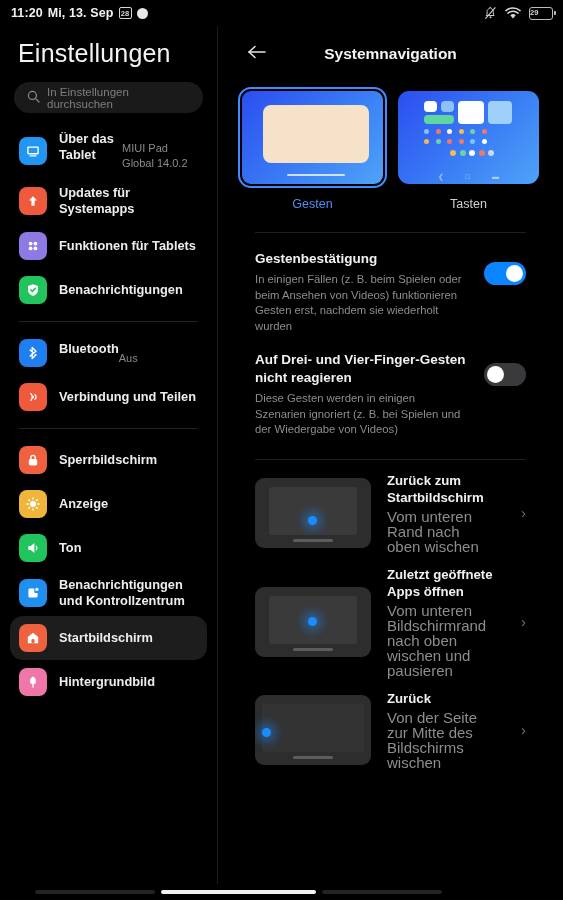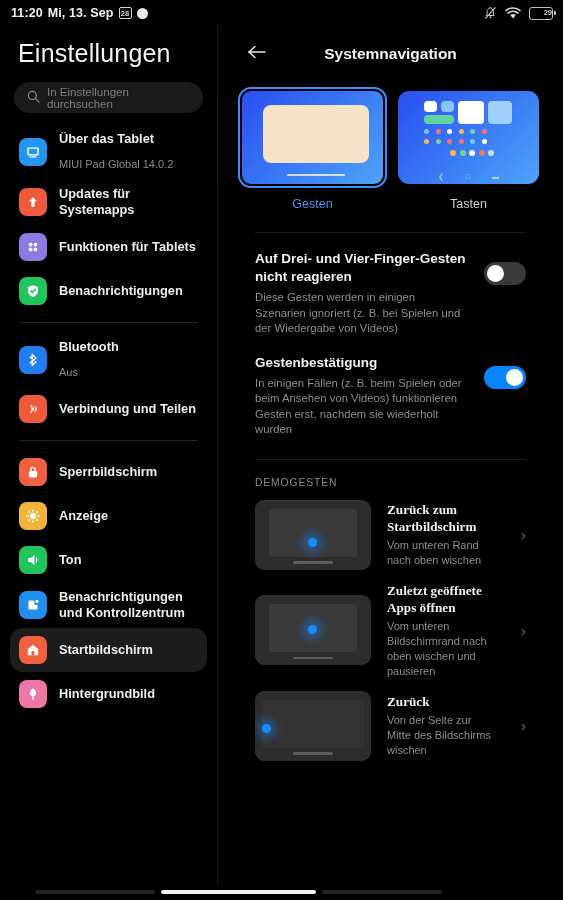--- a/index.html
+++ b/index.html
@@ -26,21 +26,21 @@
     font-weight: bold; padding-top:1px;
   }
   .dot-icon { width: 11px; height: 11px; border-radius: 50%; background: #e8e8e8; }
   .status-right { display: flex; align-items: center; gap: 8px; }
   .bell-mute { position: relative; width: 13px; height: 14px; }
   .bell-mute svg { display:block; }
   .wifi-ic svg { display:block; }
   .batt {
     position: relative; width: 24px; height: 13px;
     border: 1.4px solid #bdbdbd; border-radius: 3px;
-    font-size: 7.5px; color: #d5d5d5; text-align: right; line-height: 10px; font-weight:bold;
+    font-size: 7.5px; color: #d5d5d5; text-align: left; line-height: 10px; font-weight:bold;
   }
   .batt:after{
     content:""; position:absolute; right:-3.5px; top:3.5px; width:2px; height:4px;
     background:#bdbdbd; border-radius:0 1px 1px 0;
   }
 
   
   .body { flex: 1 1 auto; display: flex; min-height: 0; }
   .sidebar {
     width: 218px; flex: 0 0 218px; background: #000;
@@ -61,21 +61,21 @@
   .nav-item {
     display: flex; align-items: center; gap: 12px;
     padding: 7px 9px; border-radius: 13px; min-height: 44px;
   }
   .nav-item.active { background: #1d1d1d; }
   .nav-ic {
     width: 28px; height: 28px; flex: 0 0 28px; border-radius: 8px;
     display: flex; align-items: center; justify-content: center;
   }
   .nav-ic svg { display: block; }
-  .nav-text { display: flex; flex-direction: column; justify-content: center; }
+  .nav-text { display: flex; flex-direction: row; justify-content: center; }
   .nav-label { font-size: 12.8px; color: #ededed; font-weight: bold; line-height: 16px; }
   .nav-sub { font-size: 11px; color: #8a8a8a; line-height: 15px; margin-top: 10px; }
   .nav-div { height: 1px; background: #222; margin: 9px 9px; }
 
   
   .main { flex: 1 1 auto; position: relative; overflow: hidden; padding: 0 24px; }
   .main-header {
     height: 44px; display: flex; align-items: center; position: relative; margin-top: 6px;
   }
   .back-btn { width: 30px; height: 30px; display: flex; align-items: center; justify-content: center; }
@@ -144,22 +144,22 @@
   .thumb-inner.full { left: 7px; right: 7px; }
   .thumb-gbar {
     position: absolute; left: 50%; transform: translateX(-50%); bottom: 6px;
     width: 40px; height: 2.5px; background: #5c5c5c; border-radius: 2px;
   }
   .glow {
     position: absolute; width: 9px; height: 9px; border-radius: 50%;
     background: #1a8cff; box-shadow: 0 0 9px 6px rgba(26,140,255,.38);
   }
   .demo-txt { flex: 1 1 auto; }
-  .demo-title { font-size: 13.2px; color: #f0f0f0; font-weight: bold; line-height: 17px; font-family: Liberation Serif, serif; }
-  .demo-desc { font-size: 11px; color: #8d8d8d; line-height: 15px; margin-top: 3px; }
+  .demo-title { font-size: 13.2px; color: #f0f0f0; font-weight: bold; line-height: 17px; }
+  .demo-desc { font-size: 15px; color: #8d8d8d; line-height: 15px; margin-top: 3px; }
   .chev { flex: 0 0 14px; color: #6e6e6e; font-size: 15px; text-align: right; }
 
   
   .gesturebar { flex: 0 0 16px; display: flex; align-items: center; }
   .gb-seg { height: 3.5px; border-radius: 2px; }
   .gb-left { width: 120px; background: #232323; margin-left: 35px; }
   .gb-mid { width: 155px; background: #f2f2f2; margin-left: 6px; }
   .gb-right { width: 120px; background: #232323; margin-left: 6px; }
 </style>
 </head>
@@ -443,41 +443,40 @@
             </div>
           </div>
           <div class="mode-label">Tasten</div>
         </div>
       </div>
 
       <div class="panel-div"></div>
 
       <div class="srow">
         <div class="srow-txt">
+          <div class="srow-title">Gestenbestätigung</div>
+          <div class="srow-desc">In einigen Fällen (z. B. beim Spielen oder beim Ansehen von Videos) funktionieren Gesten erst, nachdem sie wiederholt wurden</div>
+        </div>
+        <div class="toggle on">
+          <span class="knob"></span>
+        </div>
+      </div>
+
+      <div class="srow">
+        <div class="srow-txt">
           <div class="srow-title">Auf Drei- und Vier-Finger-Gesten nicht reagieren</div>
           <div class="srow-desc">Diese Gesten werden in einigen Szenarien ignoriert (z. B. bei Spielen und der Wiedergabe von Videos)</div>
         </div>
         <div class="toggle off">
           <span class="knob"></span>
         </div>
       </div>
 
-      <div class="srow">
-        <div class="srow-txt">
-          <div class="srow-title">Gestenbestätigung</div>
-          <div class="srow-desc">In einigen Fällen (z. B. beim Spielen oder beim Ansehen von Videos) funktionieren Gesten erst, nachdem sie wiederholt wurden</div>
-        </div>
-        <div class="toggle on">
-          <span class="knob"></span>
-        </div>
-      </div>
-
       <div class="panel-div"></div>
 
-      <div class="sec-hdr">DEMOGESTEN</div>
 
       <div class="demo">
         <div class="demo-thumb">
           <div class="thumb-inner"></div>
           <div class="thumb-gbar"></div>
           <div class="glow" style="left:53px;top:38px"></div>
         </div>
         <div class="demo-txt">
           <div class="demo-title">Zurück zum Startbildschirm</div>
           <div class="demo-desc">Vom unteren Rand nach oben wischen</div>

